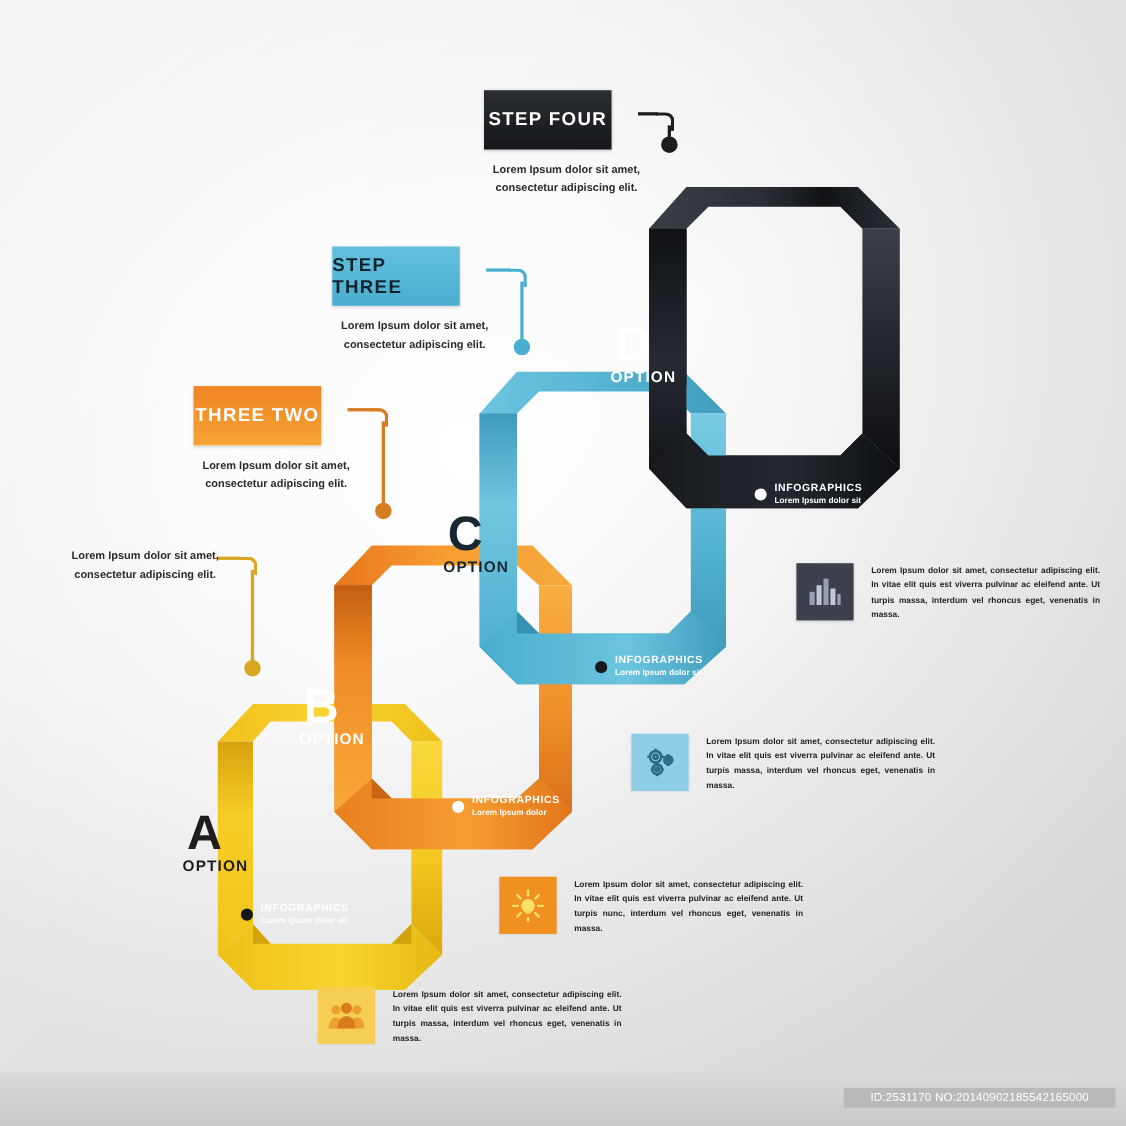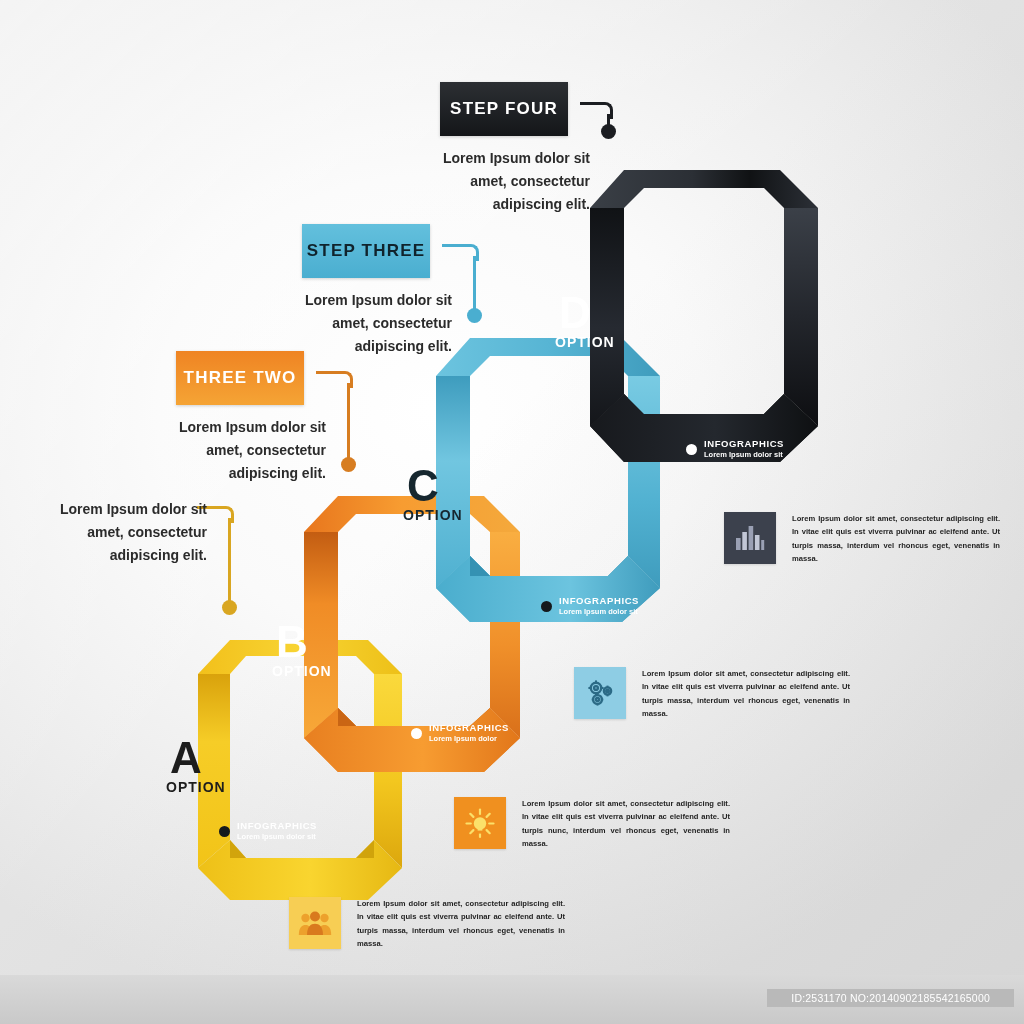--- a/index.html
+++ b/index.html
@@ -17,27 +17,27 @@
   #stage::before{
     content:"";position:absolute;inset:0;
     background:linear-gradient(135deg, rgba(255,255,255,0.55) 0%, rgba(255,255,255,0) 45%),
                linear-gradient(315deg, rgba(190,190,190,0.35) 0%, rgba(255,255,255,0) 55%);
     pointer-events:none;
   }
 
   
   .step-box{position:absolute;}
   .step-chip{
-    width:128px;height:54px;display:flex;align-items:center;justify-content:center;
+    width:116px;height:54px;display:flex;align-items:center;justify-content:center;
     font-weight:bold;font-size:17px;letter-spacing:1.2px;
     box-shadow:0 1px 3px rgba(0,0,0,0.18);
   }
   .step-desc{
-    margin-top:11px;font-size:14px;line-height:1.65;color:#2b2b2b;font-weight:bold;
-    width:150px;text-align:right;
+    margin-top:11px;font-size:10px;line-height:1.65;color:#2b2b2b;font-weight:bold;
+    width:150px;text-align:center;
   }
   .s1 .step-chip{background:linear-gradient(180deg,#f7d11e 0%,#e8a910 100%);color:#1d1d1d;}
   .s2 .step-chip{background:linear-gradient(180deg,#ef8423 0%,#f5a435 100%);color:#ffffff;}
   .s3 .step-chip{background:linear-gradient(180deg,#63c0dd 0%,#4aaed0 100%);color:#10232c;}
   .s4 .step-chip{background:linear-gradient(180deg,#2c2f33 0%,#141619 100%);color:#ffffff;}
 
   .s1{left:57px;top:487px;}
   .s2{left:176px;top:351px;}
   .s3{left:302px;top:224px;}
   .s4{left:440px;top:82px;}

